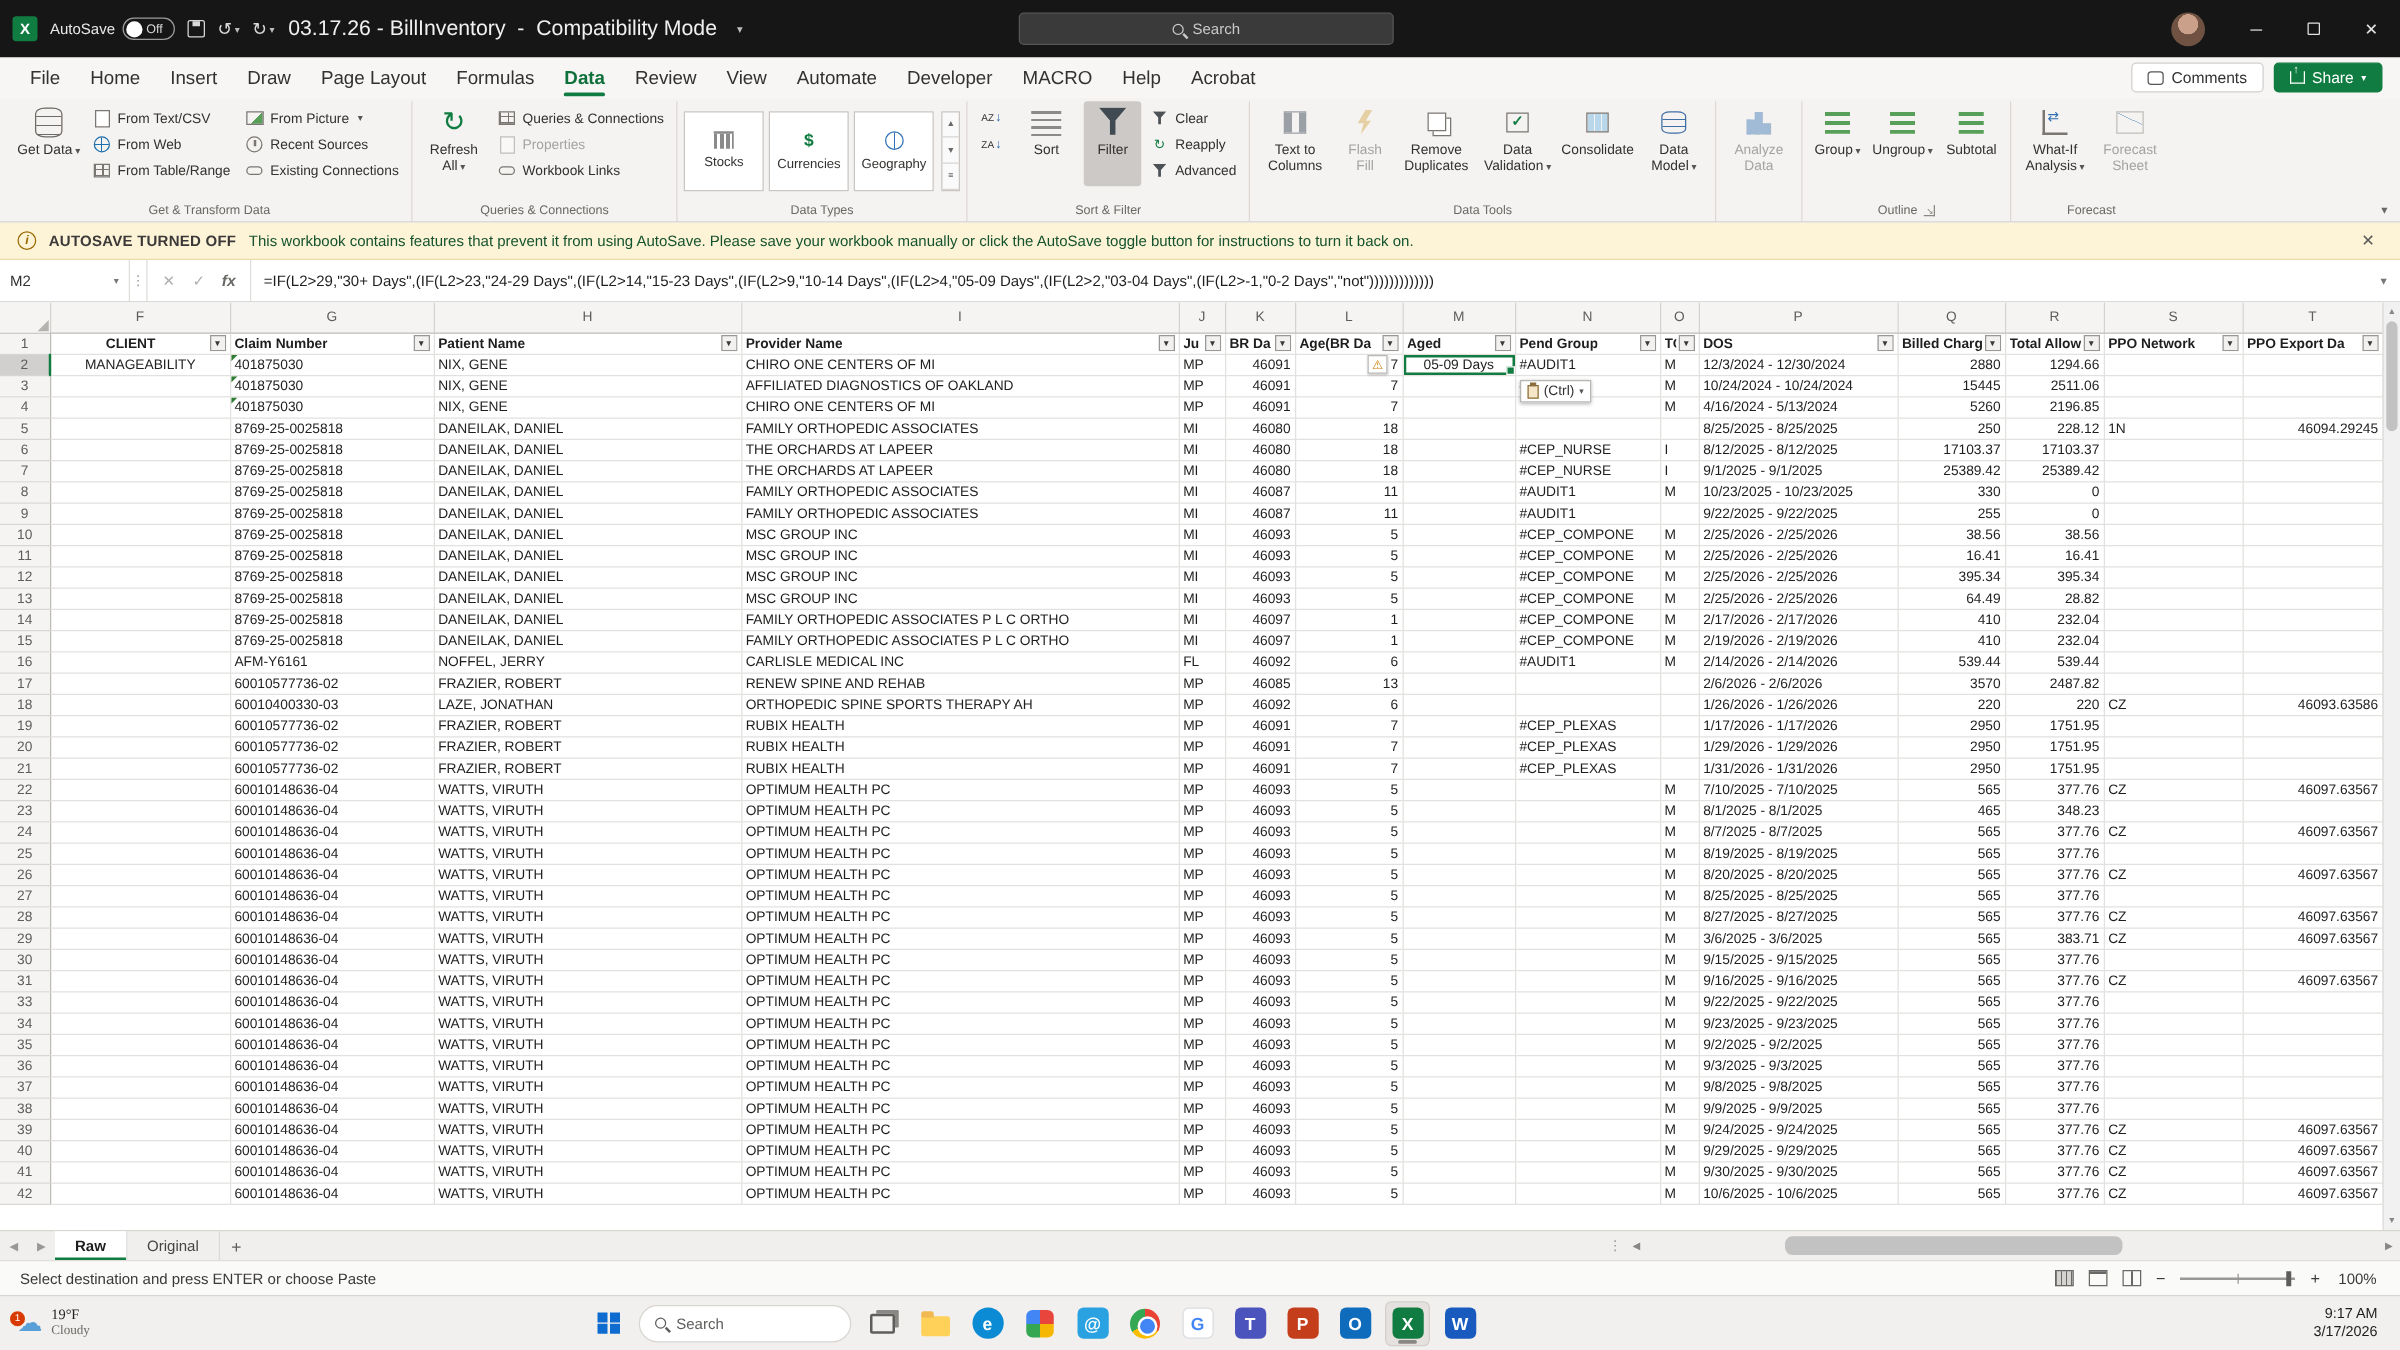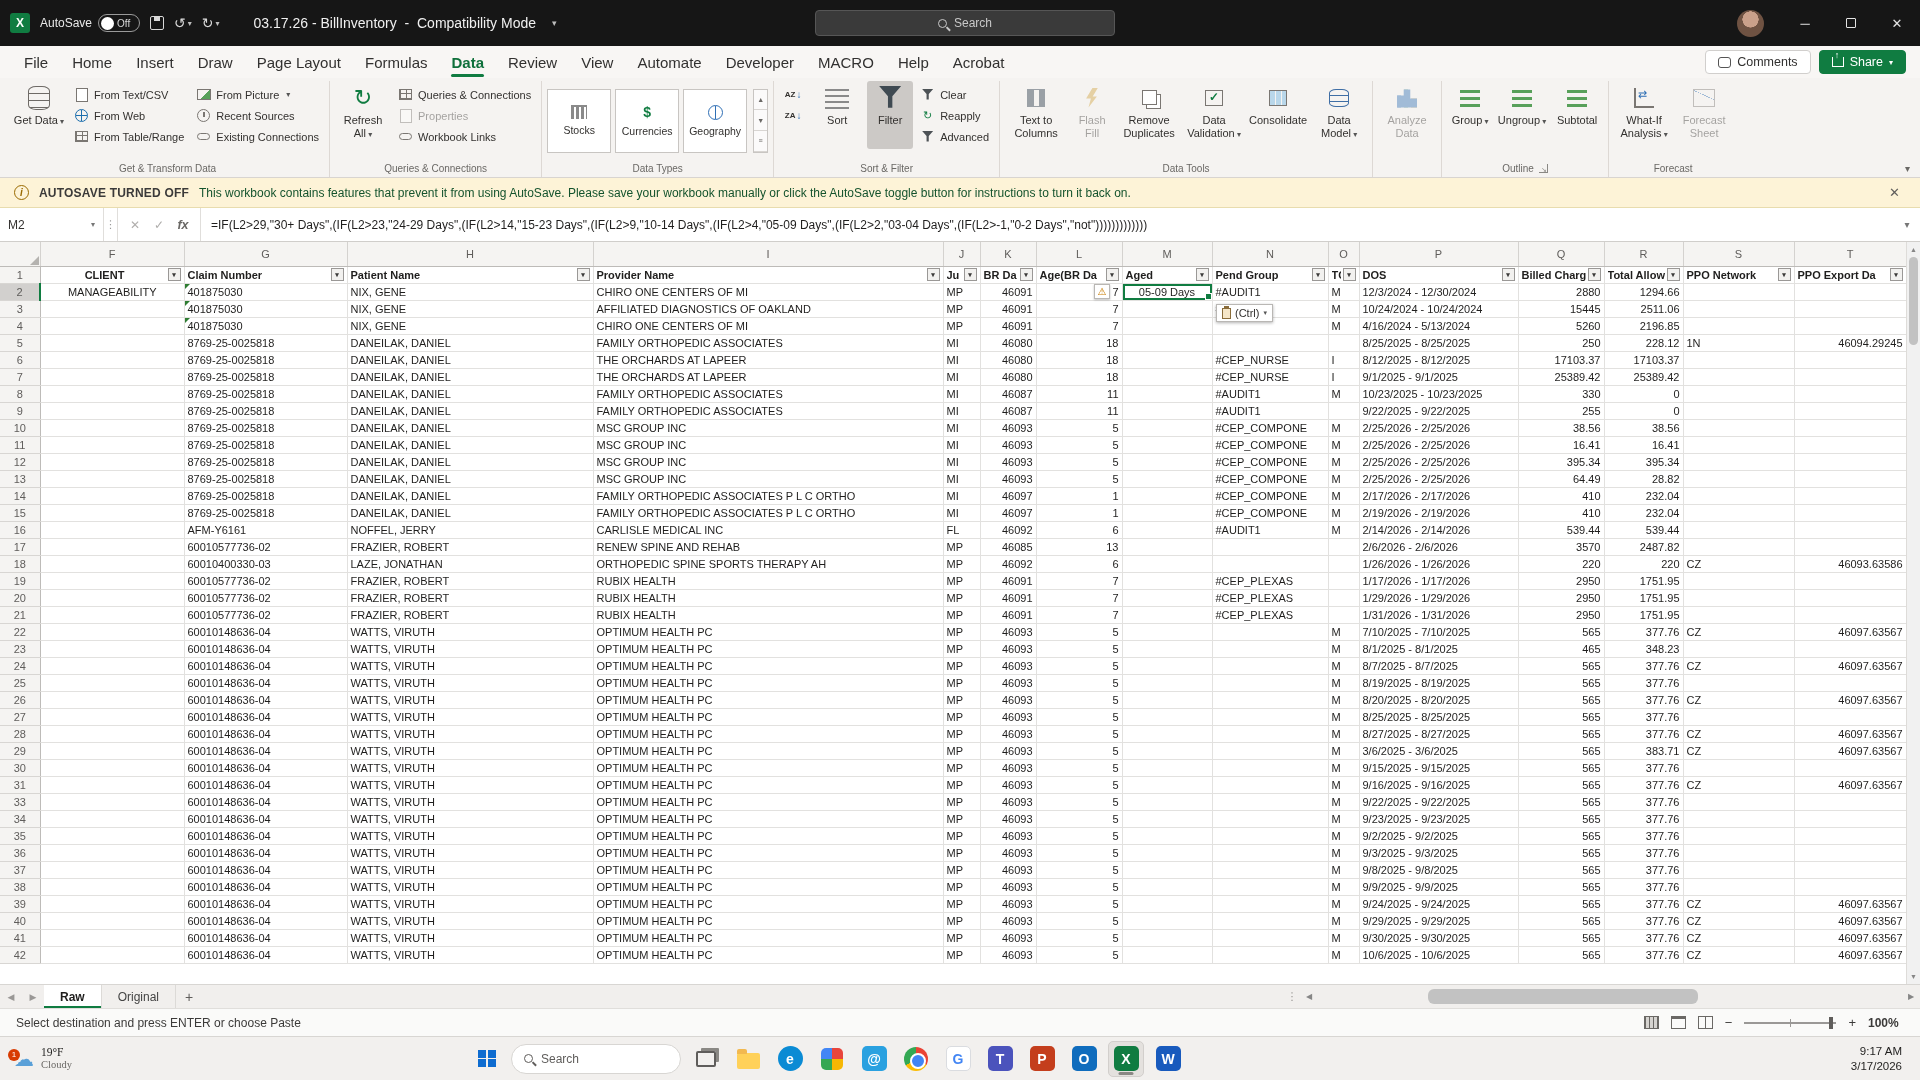--- a/index.html
+++ b/index.html
@@ -11,21 +11,21 @@
   .titlebar{height:46px;background:#161616;color:#e8e8e8;display:flex;align-items:center;padding:0 0 0 10px;flex:0 0 auto;}
   .tb-left{display:flex;align-items:center;gap:10px;flex:1 1 0;}
   .xl-logo{width:20px;height:20px;background:#107c41;border-radius:3px;color:#fff;font-weight:bold;font-size:12px;display:flex;align-items:center;justify-content:center;}
   .autosave{display:flex;align-items:center;gap:6px;font-size:12px;}
   .toggle{width:42px;height:18px;border:1px solid #9a9a9a;border-radius:9px;display:flex;align-items:center;gap:3px;padding:1px 4px 1px 2px;font-size:10px;color:#d8d8d8;}
   .knob{width:13px;height:13px;border-radius:50%;background:#fff;}
   .ticon{font-size:14px;color:#d8d8d8;display:flex;align-items:center;gap:1px;}
   .floppy{width:14px;height:14px;border:1.5px solid #d8d8d8;border-radius:2px;position:relative;}
   .floppy::after{content:'';position:absolute;left:3px;top:0;width:6px;height:4px;background:#d8d8d8;}
   .dd2::after{content:"▾";font-size:8px;color:#bdbdbd;margin-left:1px;}
-  .title-text{font-size:14px;color:#f0f0f0;margin-left:24px;white-space:nowrap;}
+  .title-text{font-size:17px;color:#f0f0f0;margin-left:1px;white-space:nowrap;}
   .title-caret{font-size:9px;color:#bdbdbd;margin-left:6px;}
   .tb-center{flex:0 0 300px;display:flex;justify-content:center;}
   .searchpill{width:300px;height:26px;background:#3a3a3a;border:1px solid #565656;border-radius:4px;display:flex;align-items:center;justify-content:center;gap:7px;color:#c9c9c9;font-size:12px;}
   .mag{width:9px;height:9px;border:1.5px solid #c9c9c9;border-radius:50%;position:relative;}
   .mag::after{content:'';position:absolute;width:5px;height:1.5px;background:#c9c9c9;transform:rotate(45deg);left:7px;top:8px;}
   .tb-right{flex:1 1 0;display:flex;align-items:center;justify-content:flex-end;}
   .avatar{width:27px;height:27px;border-radius:50%;background:radial-gradient(circle at 50% 35%,#caa08a 0 36%,#6f5242 37% 100%);margin-right:18px;}
   .winbtn{width:46px;height:46px;display:flex;align-items:center;justify-content:center;font-size:13px;color:#e3e3e3;}
   .maxbox{width:10px;height:10px;border:1.2px solid #e3e3e3;border-radius:1px;}
 
@@ -66,21 +66,21 @@
   .ic-doc{width:12px;height:14px;border:1.2px solid #7a7672;background:#fff;}
   .ic-globe{width:13px;height:13px;border:1.3px solid #1d6fae;border-radius:50%;background:linear-gradient(90deg,transparent 0 5px,#1d6fae 5px 6px,transparent 6px),linear-gradient(180deg,transparent 0 5px,#1d6fae 5px 6px,transparent 6px);}
   .ic-grid{width:13px;height:11px;background:repeating-linear-gradient(0deg,#7a7672 0 1px,transparent 1px 5px),repeating-linear-gradient(90deg,#7a7672 0 1px,transparent 1px 6px);border:1px solid #7a7672;}
   .ic-pic{width:14px;height:11px;border:1.2px solid #7a7672;background:linear-gradient(135deg,transparent 0 55%,#58a05a 55%);}
   .ic-clock{width:13px;height:13px;border:1.3px solid #7a7672;border-radius:50%;position:relative;}
   .ic-clock::after{content:'';position:absolute;left:5px;top:2px;width:1.5px;height:5px;background:#7a7672;}
   .ic-link{width:13px;height:7px;border:1.5px solid #7a7672;border-radius:4px;}
   .ic-funnel{width:18px;height:18px;clip-path:polygon(0 0,100% 0,60% 45%,60% 95%,40% 95%,40% 45%);background:#4d5256;}
   .ic-funnel.big{width:22px;height:23px;background:#3f4a52;}
   .minisort{width:28px;height:21px;display:flex;align-items:center;justify-content:center;gap:1px;font-size:8px;color:#33312f;border-radius:3px;}
-  .azl{line-height:1;font-weight:bold;}
+  .azl{line-height:1;font-weight:normal;}
   .azarrow{color:#2f6fb5;font-size:10px;}
   .ic-sortbig{width:24px;height:22px;background:repeating-linear-gradient(0deg,#8a8a8a 0 2px,transparent 2px 6px);position:relative;}
   .ic-cols2{width:18px;height:18px;background:linear-gradient(90deg,#9aa0a6 0 6px,transparent 6px 11px,#9aa0a6 11px 17px);border:1px solid #9aa0a6;}
   .ic-flash{width:12px;height:20px;clip-path:polygon(55% 0,100% 0,55% 45%,90% 45%,20% 100%,40% 55%,0 55%);background:#d0a23c;}
   .ic-dup{width:15px;height:15px;border:1.5px solid #7a7672;background:#fff;box-shadow:4px 4px 0 -1px #fff,4px 4px 0 0 #7a7672;}
   .ic-valid{width:18px;height:16px;border:1.5px solid #7a7672;display:flex;align-items:center;justify-content:center;color:#107c41;font-size:12px;font-weight:bold;}
   .ic-consol{width:18px;height:16px;border:1.5px solid #7a7672;background:repeating-linear-gradient(90deg,#b9d7ea 0 5px,transparent 5px 6px);}
   .ic-model{width:20px;height:18px;border:1.5px solid #3f6ea5;border-radius:7px/4px;background:repeating-linear-gradient(180deg,transparent 0 5px,#3f6ea5 5px 6px);}
   .ic-bars{width:20px;height:20px;background:linear-gradient(0deg,#2f6fb5 0,#2f6fb5 0) ,linear-gradient(90deg,#2f6fb5 0 4px,transparent 4px 7px,#58a05a 7px 11px,transparent 11px 14px,#d0a23c 14px 18px);background-size:100% 100%;clip-path:polygon(0 40%,33% 40%,33% 10%,66% 10%,66% 55%,100% 55%,100% 100%,0 100%);}
   .ic-whatif{width:20px;height:20px;border-left:2px solid #7a7672;border-bottom:2px solid #7a7672;position:relative;}
@@ -163,21 +163,21 @@
   .sb-right{margin-left:auto;display:flex;align-items:center;gap:12px;}
   .viewic{width:15px;height:13px;border:1px solid #6a6865;}
   .viewic.v1{background:repeating-linear-gradient(90deg,#6a6865 0 1px,transparent 1px 4px);}
   .viewic.sel{background-color:#d6d4d1;}
   .viewic.v2{background:linear-gradient(180deg,#6a6865 0 2px,transparent 2px);}
   .viewic.v3{background:linear-gradient(90deg,transparent 0 6px,#6a6865 6px 7px,transparent 7px);}
   .ztrack{width:92px;height:2px;background:#9a9896;position:relative;}
   .ztrack::before{content:'';position:absolute;left:50%;top:-3px;width:1px;height:8px;background:#9a9896;}
   .zthumb{position:absolute;right:3px;top:-5px;width:4px;height:12px;background:#5f5d5b;}
   .zsign{font-size:13px;color:#3b3a39;}
-  .zpct{min-width:36px;text-align:left;font-weight:bold;}
+  .zpct{min-width:36px;text-align:center;}
 
   
   .taskbar{height:44px;background:#f2f0ee;border-top:1px solid #d8d6d3;display:flex;align-items:center;flex:0 0 auto;position:relative;}
   .weather{display:flex;align-items:center;gap:7px;padding:0 14px;position:relative;}
   .wbadge{position:absolute;left:8px;top:3px;background:#d83b01;color:#fff;font-size:8px;border-radius:50%;width:12px;height:12px;display:flex;align-items:center;justify-content:center;}
   .wcloud{font-size:20px;color:#5aa0d8;}
   .wtxt{display:flex;flex-direction:column;line-height:1.15;font-family:Liberation Serif, serif;}
   .wtemp{font-size:11.5px;color:#1f1e1d;}
   .wcond{font-size:10.5px;color:#6a6865;}
   .tb-center2{position:absolute;left:50%;transform:translateX(-50%);display:flex;align-items:center;gap:7px;height:100%;left:470px;transform:none;}

